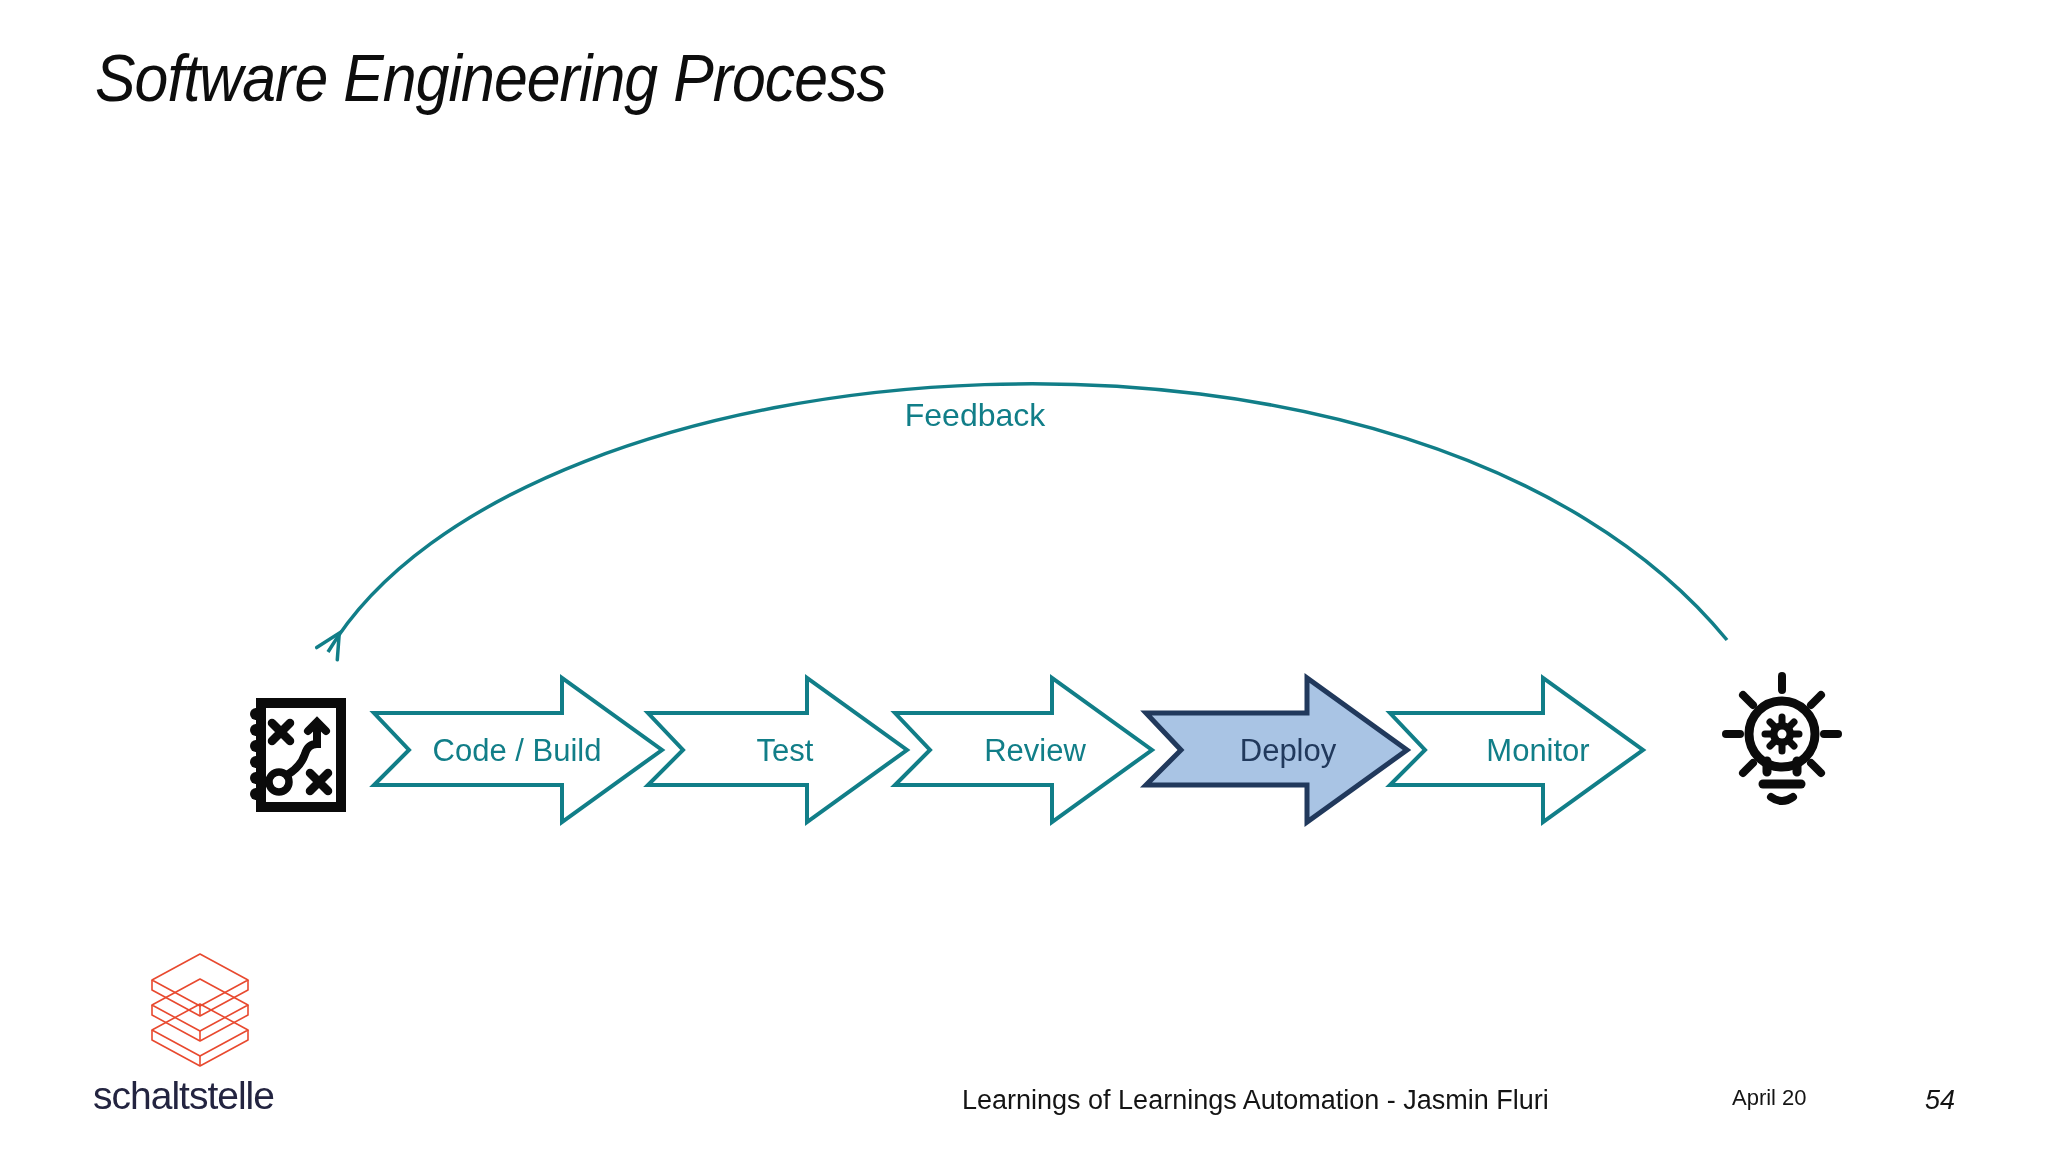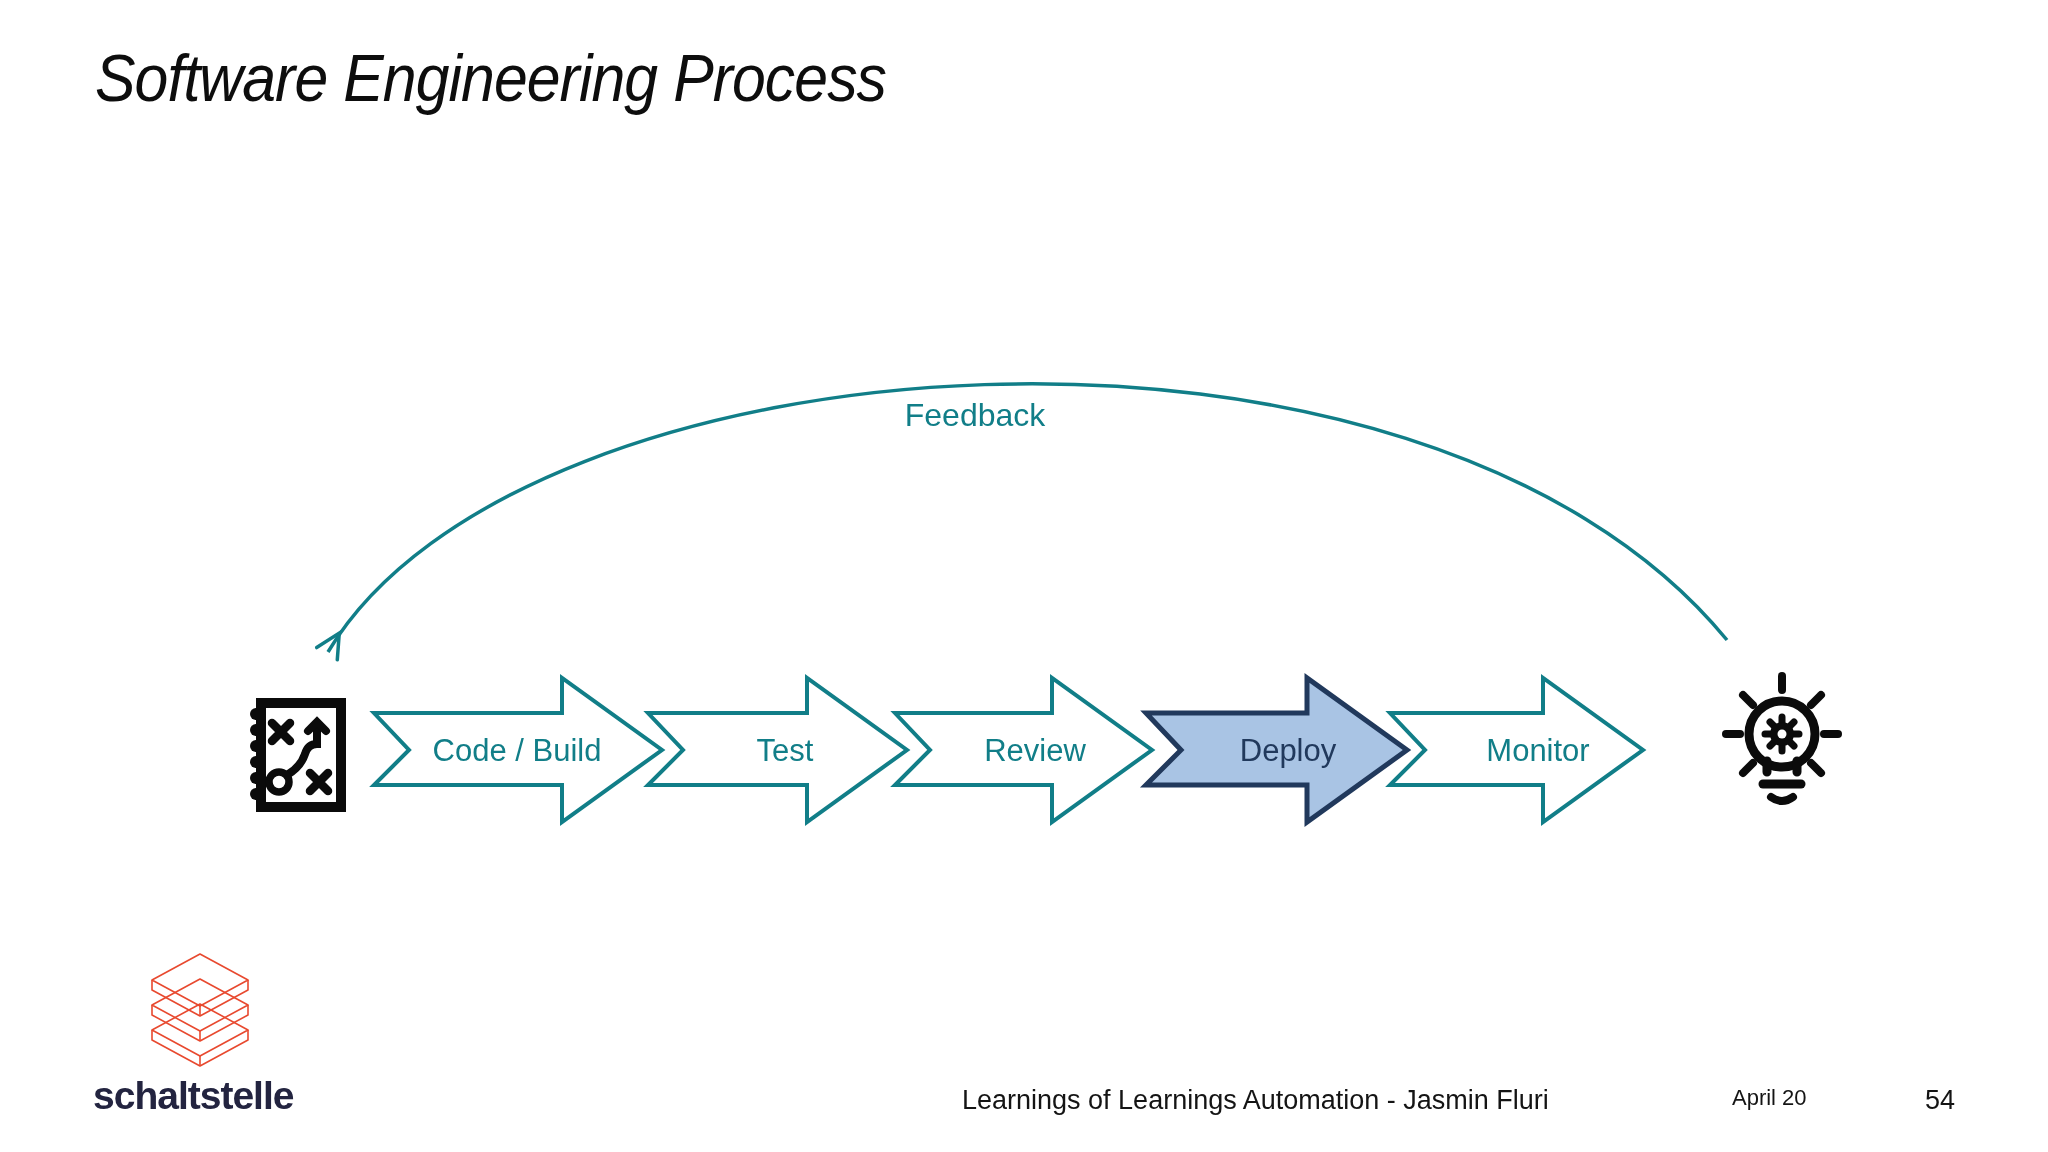--- a/index.html
+++ b/index.html
@@ -17,25 +17,25 @@
   .chev{fill:#ffffff;stroke:#117e88;stroke-width:4;stroke-linejoin:miter;}
   .chev.hl{fill:#a9c4e4;stroke:#21395c;stroke-width:5;}
   .step-label{font-family:"Liberation Sans",sans-serif;font-size:31px;fill:#117e88;text-anchor:middle;}
   .step-label.dark{fill:#21395c;}
   .feedback-curve{fill:none;stroke:#117e88;stroke-width:3.5;}
   .feedback-label{font-family:"Liberation Sans",sans-serif;font-size:32px;fill:#117e88;text-anchor:middle;}
   .blackicon{stroke:#0b0b0b;stroke-linecap:round;fill:none;}
   .logo-line{stroke:#e8492f;stroke-width:1.6;fill:none;stroke-linejoin:round;}
   .wordmark{
     position:absolute;left:93px;top:1074px;
-    font-size:39px;font-weight:700;color:#232440;letter-spacing:-1px;
+    font-size:39px;font-weight:400;color:#232440;letter-spacing:-1px;
   }
   .footer-caption{position:absolute;left:962px;top:1085px;font-size:27px;color:#141414;white-space:nowrap;}
   .footer-date{position:absolute;left:1732px;top:1085px;font-size:22px;color:#141414;}
-  .footer-page{position:absolute;left:1925px;top:1085px;font-size:27px;color:#141414;}
+  .footer-page{position:absolute;left:1925px;top:1085px;font-size:27px;color:#141414;font-style:italic;}
 </style>
 </head>
 <body>
 
 <div class="slide">
 
   <h1 class="title">Software Engineering Process</h1>
 
   <svg class="diagram" width="2048" height="1152" viewBox="0 0 2048 1152">
     <defs>

